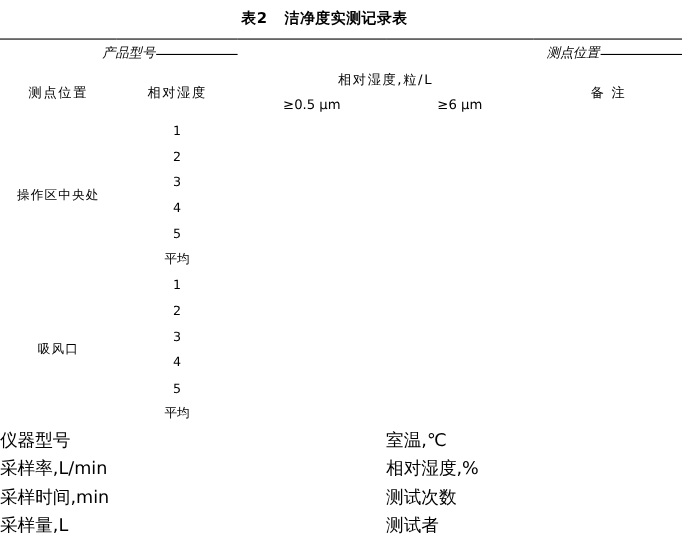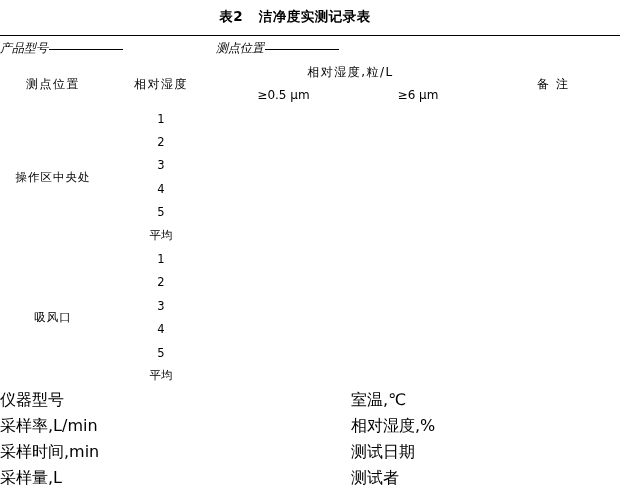--- a/index.html
+++ b/index.html
@@ -44,21 +44,21 @@
   .tbl td, .tbl th {
     border: 0;
     padding: 0;
     font-weight: normal;
     font-size: 11.5px;
     vertical-align: middle;
   }
 
   
   .rule-top   { border-top: 1.6px solid #000; }
-  .rule-bot   { border-bottom: 1.1px solid #000; }
+  .rule-bot   { border-bottom: 1.1px solid #000; text-align: right; }
   .rule-bot-h { border-bottom: 1.6px solid #000; }
   .vr         { border-right: 1.1px solid #000; }
 
   
   .idrow td {
     height: 25px;
     font-size: 12px;
     font-style: italic;
   }
   .idcell {
@@ -219,21 +219,21 @@
     </tr>
     <tr class="foot-row">
       <td class="foot-label rule-bot vr" colspan="2">采样率,L/min</td>
       <td class="rule-bot vr"></td>
       <td class="foot-label rule-bot vr">相对湿度,%</td>
       <td class="rule-bot"></td>
     </tr>
     <tr class="foot-row">
       <td class="foot-label rule-bot vr" colspan="2">采样时间,min</td>
       <td class="rule-bot vr"></td>
-      <td class="foot-label rule-bot vr">测试日期</td>
+      <td class="foot-label rule-bot vr">测试次数</td>
       <td class="rule-bot"></td>
     </tr>
     <tr class="foot-row">
       <td class="foot-label rule-bot-h vr" colspan="2">采样量,L</td>
       <td class="rule-bot-h vr"></td>
       <td class="foot-label rule-bot-h vr">测试者</td>
       <td class="rule-bot-h"></td>
     </tr>
 
   </tbody>

